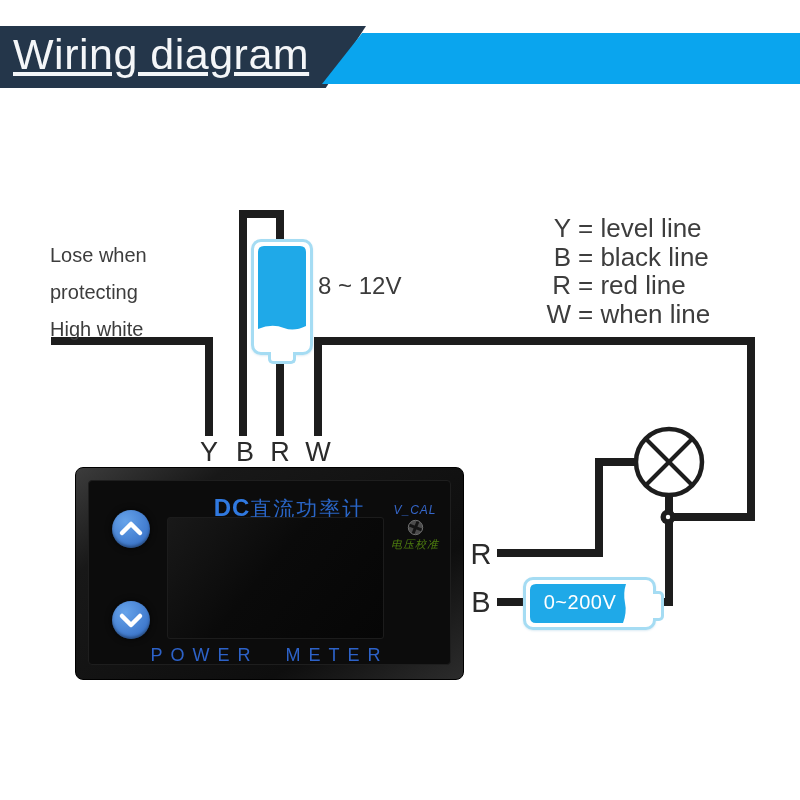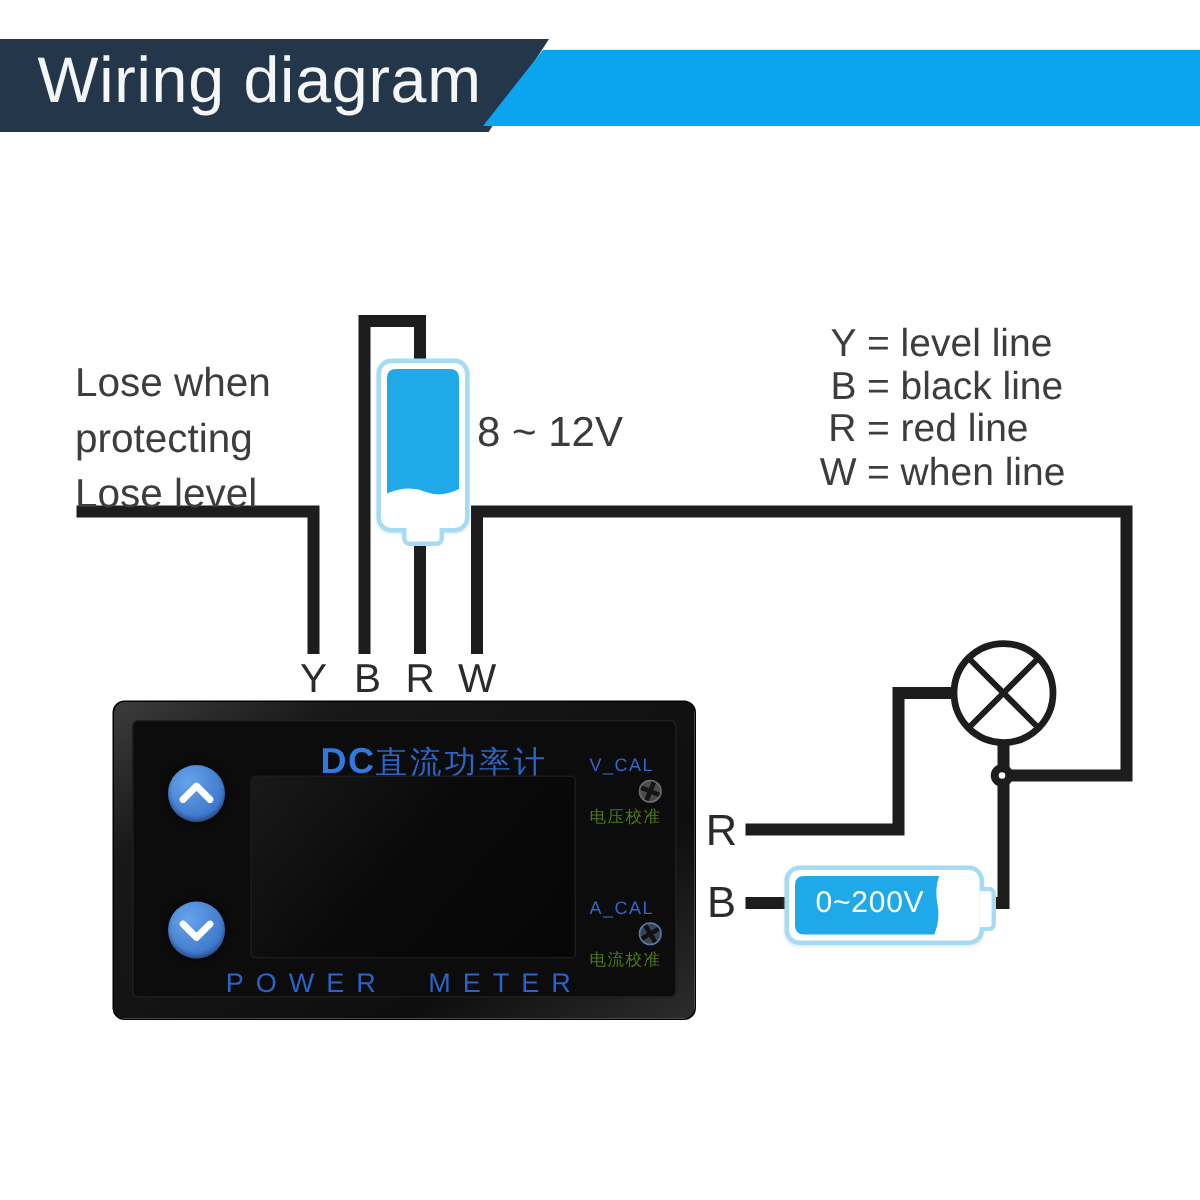--- a/index.html
+++ b/index.html
@@ -14,27 +14,27 @@
     clip-path:polygon(0 0,100% 0,89% 100%,0 100%);
     z-index:4;
   }
   .banner-blue{
     position:absolute;left:322px;top:33px;width:478px;height:51px;
     background:#0aa5ee;
     clip-path:polygon(8.4% 0,100% 0,100% 100%,0 100%);
     z-index:5;
   }
   .banner-title{
-    position:absolute;left:25px;top:30px;z-index:6;
-    color:#f4f6f8;font-size:43px;letter-spacing:.5px;font-weight:400;
+    position:absolute;left:13px;top:30px;z-index:6;
+    color:#f4f6f8;font-size:43px;letter-spacing:.5px;font-weight:400;text-decoration:underline;
   }
   
   .lbl{position:absolute;color:#3b3b3b;}
-  .note{left:50px;top:237px;font-size:27px;line-height:37px;color:#3d3d3d;z-index:3;}
-  .v-label{font-size:28px;color:#3b3b3b;z-index:3;}
+  .note{left:50px;top:237px;font-size:20px;line-height:37px;color:#3d3d3d;z-index:3;}
+  .v-label{font-size:24px;color:#3b3b3b;z-index:3;}
   
   .legend{position:absolute;left:543px;top:213px;z-index:3;}
   .legend-row{display:flex;align-items:baseline;height:28.5px;font-size:26px;color:#3d3d3d;}
   .legend-letter{width:28px;text-align:right;margin-right:7px;}
   
   .wire-letter{
     position:absolute;top:437px;transform:translateX(-50%);
     font-size:27px;color:#2b2b2b;z-index:3;
   }
   .side-letter{
@@ -88,21 +88,21 @@
     box-shadow:0 0 6px rgba(0,0,0,.8), inset 0 -2px 3px rgba(0,0,0,.35);
   }
   .btn-up{top:29px;}
   .btn-down{top:120px;}
   .screen{
     position:absolute;left:78px;top:36px;width:215px;height:120px;
     background:linear-gradient(130deg,#191919,#0a0a0a 45%,#060606);
     border:1px solid #1c1c1c;border-radius:3px;
   }
   .cal{
-    position:absolute;left:304px;width:80px;text-align:left;
+    position:absolute;left:286px;width:80px;text-align:center;font-style:italic;
   }
   .cal-v{top:22px;}
   .cal-a{top:117px;}
   .cal-label{font-size:12px;color:#3566c9;letter-spacing:1px;}
   .cal-cn{font-size:11px;color:#4d7c0f;letter-spacing:1px;margin-top:1px;}
   .pot{margin:2px auto 0;width:17px;height:17px;}
   .meter-bottom{
     position:absolute;left:0;right:0;top:164px;text-align:center;
     font-size:18px;color:#2d62c8;letter-spacing:8px;word-spacing:14px;white-space:nowrap;
   }
@@ -132,21 +132,21 @@
     </g>
   </svg>
 
   <div class="banner-dark"></div>
   <div class="banner-blue"></div>
   <div class="banner-title">Wiring diagram</div>
 
   <div class="lbl note">
     <div>Lose when</div>
     <div>protecting</div>
-    <div>Lose level</div>
+    <div>High white</div>
   </div>
 
   <div class="legend">
     <div class="legend-row">
       <span class="legend-letter">Y</span>
       <span>= level line</span>
     </div>
     <div class="legend-row">
       <span class="legend-letter">B</span>
       <span>= black line</span>
@@ -211,31 +211,18 @@
             <circle cx="8.5" cy="8.5" r="7.2" fill="#4b4b4b" stroke="#6e6e6e" stroke-width="1"></circle>
             <g stroke="#141414" stroke-width="3" transform="rotate(22 8.5 8.5)">
               <line x1="8.5" y1="2" x2="8.5" y2="15"></line>
               <line x1="2" y1="8.5" x2="15" y2="8.5"></line>
             </g>
           </svg>
         </div>
         <div class="cal-cn">电压校准</div>
       </div>
 
-      <div class="cal cal-a">
-        <div class="cal-label">A_CAL</div>
-        <div class="pot">
-          <svg width="17" height="17" viewBox="0 0 17 17">
-            <circle cx="8.5" cy="8.5" r="7.2" fill="#3c4350" stroke="#5a7db0" stroke-width="1"></circle>
-            <g stroke="#101010" stroke-width="3" transform="rotate(-30 8.5 8.5)">
-              <line x1="8.5" y1="2" x2="8.5" y2="15"></line>
-              <line x1="2" y1="8.5" x2="15" y2="8.5"></line>
-            </g>
-          </svg>
-        </div>
-        <div class="cal-cn">电流校准</div>
-      </div>
 
       <div class="meter-bottom">POWER METER</div>
     </div>
   </div>
 
 </div>
 
 </body></html>

